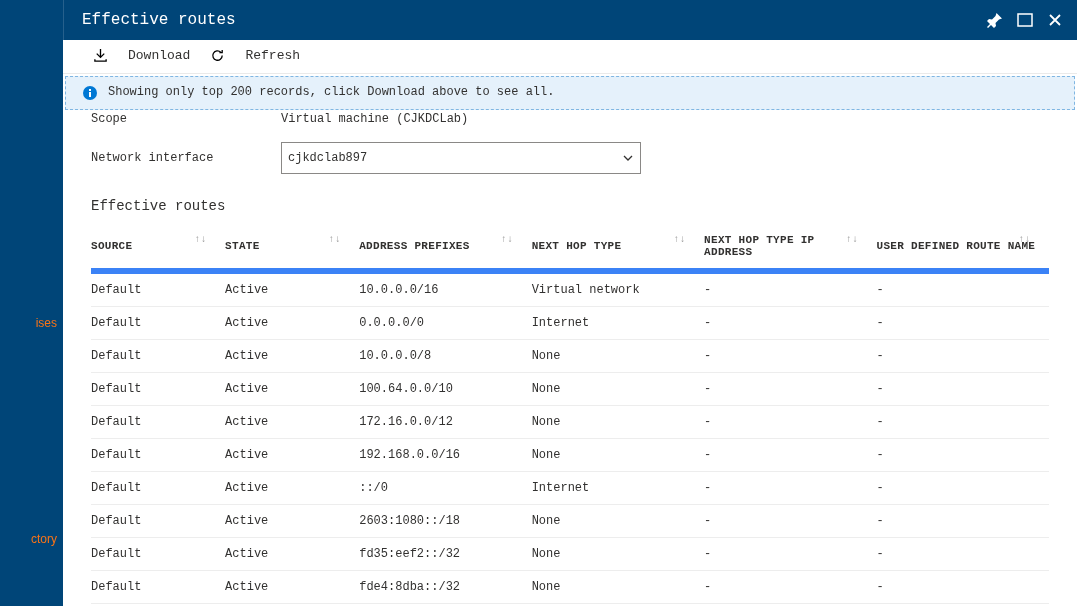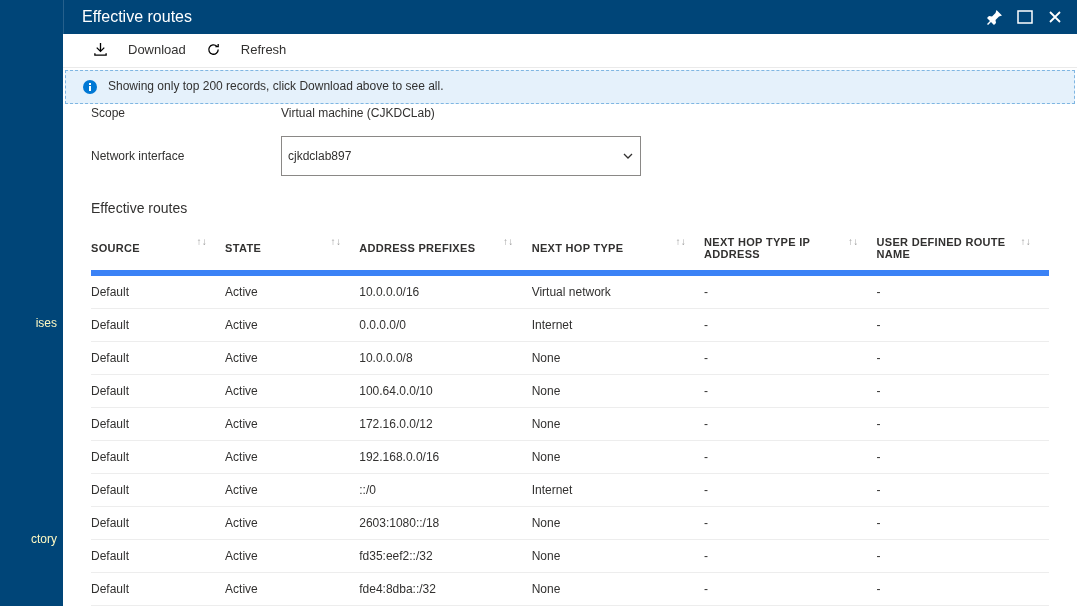--- a/index.html
+++ b/index.html
@@ -2,24 +2,24 @@
 <html><head>
   <meta charset="utf-8">
   <style>
     * { box-sizing: border-box; margin: 0; padding: 0; }
     body { font-family: 'Segoe UI', sans-serif; font-size: 13px; color: #323130; background: #fff; overflow: hidden; }
     .container { display: flex; width: 1077px; height: 606px; }
     .left-nav {
       width: 63px; background: #004578; color: #fff;
       display: flex; flex-direction: column; justify-content: flex-start; padding-top: 0;
     }
-    .left-nav-item { font-size: 12px; color: #fef9c3; padding: 6px 6px; text-align: right; overflow: hidden; white-space: nowrap; }
+    .left-nav-item { font-size: 12px; color: #f97316; padding: 6px 6px; text-align: right; overflow: hidden; white-space: nowrap; }
     .nav-spacer1 { height: 310px; }
     .nav-spacer2 { height: 190px; }
-    .main { flex: 1; display: flex; flex-direction: column; background: #fff; }
+    .main { flex: 1; display: flex; flex-direction: column; background: #fff; font-family: Liberation Mono, monospace; }
     .header {
       background: #004578; color: #fff; height: 40px;
       display: flex; align-items: center; justify-content: space-between;
       padding: 0 14px 0 18px; border-left: 1px solid rgba(255,255,255,0.15);
     }
     .header-title { font-size: 16px; font-weight: 400; }
     .header-actions { display: flex; gap: 14px; align-items: center; }
     .header-icon { width: 16px; height: 16px; fill: #fff; cursor: pointer; }
     .toolbar {
       display: flex; align-items: center; gap: 20px;
@@ -32,21 +32,21 @@
       display: flex; align-items: flex-start; gap: 10px;
       padding: 8px 16px; margin: 2px 2px 0 2px;
     }
     .info-icon { width: 16px; height: 16px; flex-shrink: 0; }
     .info-text { font-size: 12px; color: #323130; }
     .form-area { padding: 2px 28px 4px 28px; }
     .form-row { display: flex; align-items: center; margin-bottom: 16px; }
     .form-label { width: 190px; font-size: 12px; color: #323130; }
     .form-value { font-size: 12px; color: #323130; }
     .dropdown {
-      width: 360px; height: 40px; border: 1px solid #8a8886;
+      width: 360px; height: 32px; border: 1px solid #8a8886;
       display: flex; align-items: center; justify-content: space-between;
       padding: 0 6px; font-size: 12px; cursor: pointer; background: #fff;
     }
     .dropdown svg { width: 12px; height: 12px; }
     .section-title { font-size: 14px; padding: 4px 28px 10px 28px; }
     .table-wrap { padding: 0 28px; }
     table { width: 100%; border-collapse: collapse; font-size: 12px; }
     thead th {
       text-align: left; font-weight: 600; font-size: 11px; letter-spacing: 0.3px;
       padding: 10px 8px 10px 0; border-bottom: 6px solid #3b82f6; position: relative;

